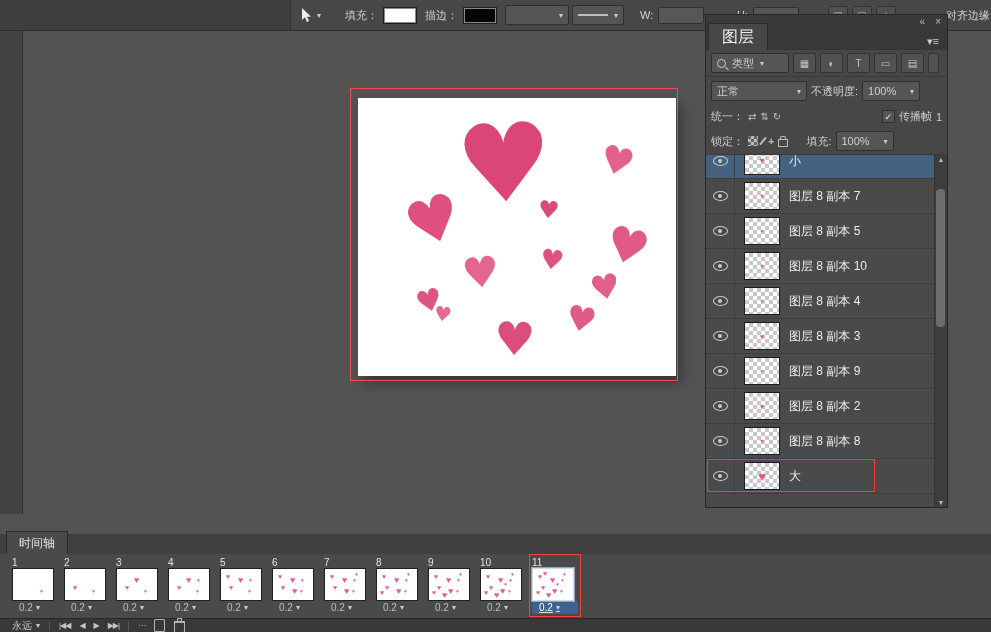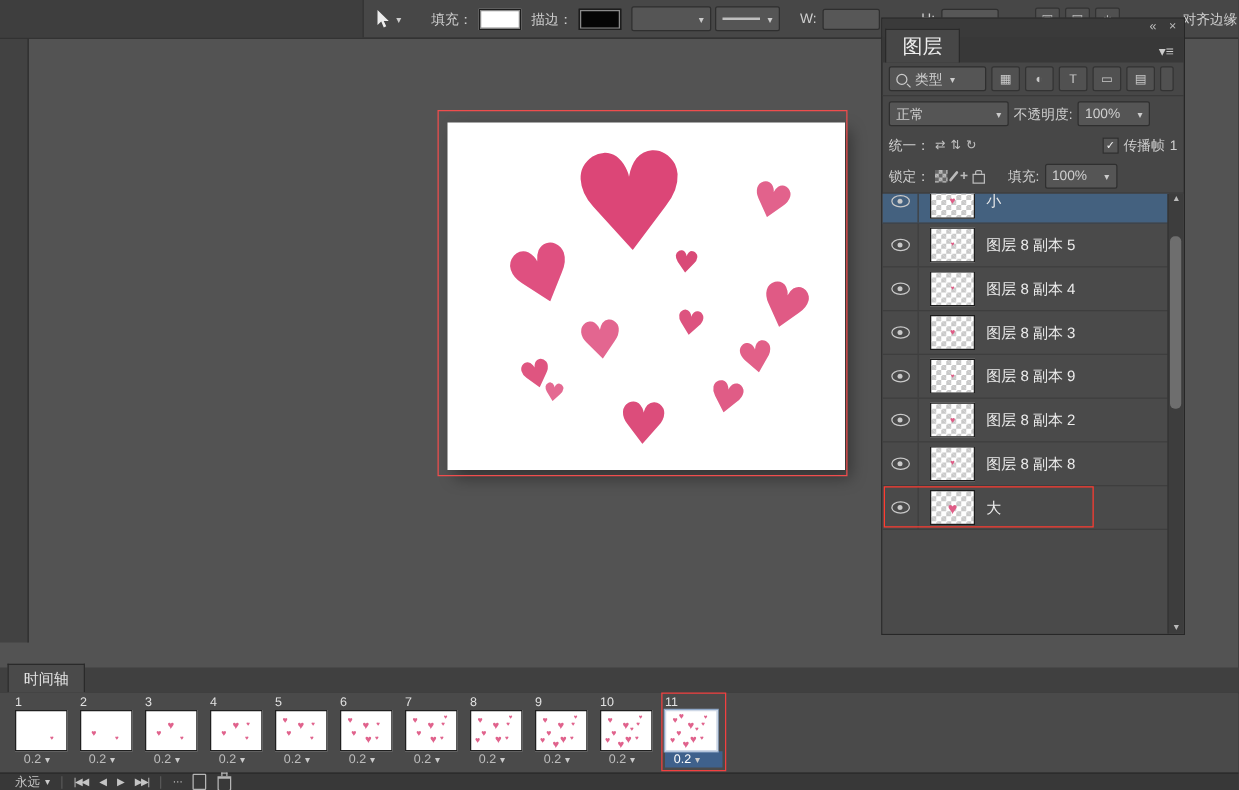--- a/index.html
+++ b/index.html
@@ -85,21 +85,21 @@
   .zoom-val{color:#e8e8e8;font-size:11px;}
   .sb-icon{width:11px;height:11px;border-radius:50%;background:repeating-linear-gradient(0deg,#9a9a9a 0 2px,#666 2px 4px);border:1px solid #333;}
   .doc-info{background:#3e3e3e;border:1px solid #2d2d2d;height:15px;display:flex;align-items:center;padding:0 20px;color:#cfcfcf;font-size:11px;}
   .play-tri{width:0;height:0;border-left:7px solid #1e1e1e;border-top:5px solid transparent;border-bottom:5px solid transparent;}
 
   
   .tl-tabrow{position:absolute;left:0;top:534px;width:991px;height:20px;background:#404040;border-bottom:1px solid #2a2a2a;z-index:2;}
   .tl-tab{position:absolute;left:6px;bottom:0;background:#4a4a4a;padding:3px 12px 2px;border:1px solid #2a2a2a;border-bottom:none;color:#e2e2e2;font-size:12px;}
   .frames{position:absolute;left:0;top:554px;width:991px;height:64px;background:#4a4a4a;display:flex;align-items:flex-start;padding:3px 0 0 12px;box-sizing:border-box;z-index:2;}
   .frame{width:46px;margin-right:6px;flex:none;}
-  .frame.selected{outline:1px solid #f34040;outline-offset:2px;}
+  .frame.selected{outline:1px solid #f34040;outline-offset:2px;text-decoration:underline;}
   .fnum{font-size:10px;color:#e2e2e2;height:11px;line-height:11px;}
   .fthumb{width:40px;height:31px;background:#fff;border:1px solid #202020;position:relative;overflow:hidden;}
   .frame.selected .fthumb{border-color:#cfd8e6;box-shadow:0 0 0 1px #8fa8c8;}
   .fheart{position:absolute;color:#e0628c;line-height:1;}
   .fdelay{font-size:10px;color:#bdbdbd;height:13px;display:flex;align-items:center;gap:3px;padding-left:7px;}
   .frame.selected .fdelay{background:#3f618c;color:#fff;}
   .tl-controls{position:absolute;left:0;top:618px;width:991px;height:14px;background:#383838;border-top:1px solid #282828;display:flex;align-items:center;gap:9px;padding-left:12px;box-sizing:border-box;font-size:10px;color:#c5c5c5;z-index:2;}
   .sep{width:1px;height:10px;background:#575757;}
   .pbtn{font-size:8px;letter-spacing:-1px;color:#c5c5c5;}
 </style>
@@ -250,23 +250,41 @@
             <div class="thumb">
               <span class="th-heart" style="font-size: 8px;">♥</span>
             </div>
             <div class="lname">小</div>
           </div>
           <div class="lrow">
             <div class="eyecell">
               <span class="eye"></span>
             </div>
             <div class="thumb">
+              <span class="th-heart" style="font-size: 6px;">♥</span>
+            </div>
+            <div class="lname">图层 8 副本 7</div>
+          </div>
+          <div class="lrow">
+            <div class="eyecell">
+              <span class="eye"></span>
+            </div>
+            <div class="thumb">
               <span class="th-heart" style="font-size: 5px;">♥</span>
             </div>
             <div class="lname">图层 8 副本 5</div>
+          </div>
+          <div class="lrow">
+            <div class="eyecell">
+              <span class="eye"></span>
+            </div>
+            <div class="thumb">
+              <span class="th-heart" style="font-size: 6px;">♥</span>
+            </div>
+            <div class="lname">图层 8 副本 10</div>
           </div>
           <div class="lrow">
             <div class="eyecell">
               <span class="eye"></span>
             </div>
             <div class="thumb">
               <span class="th-heart" style="font-size: 5px;">♥</span>
             </div>
             <div class="lname">图层 8 副本 4</div>
           </div>

